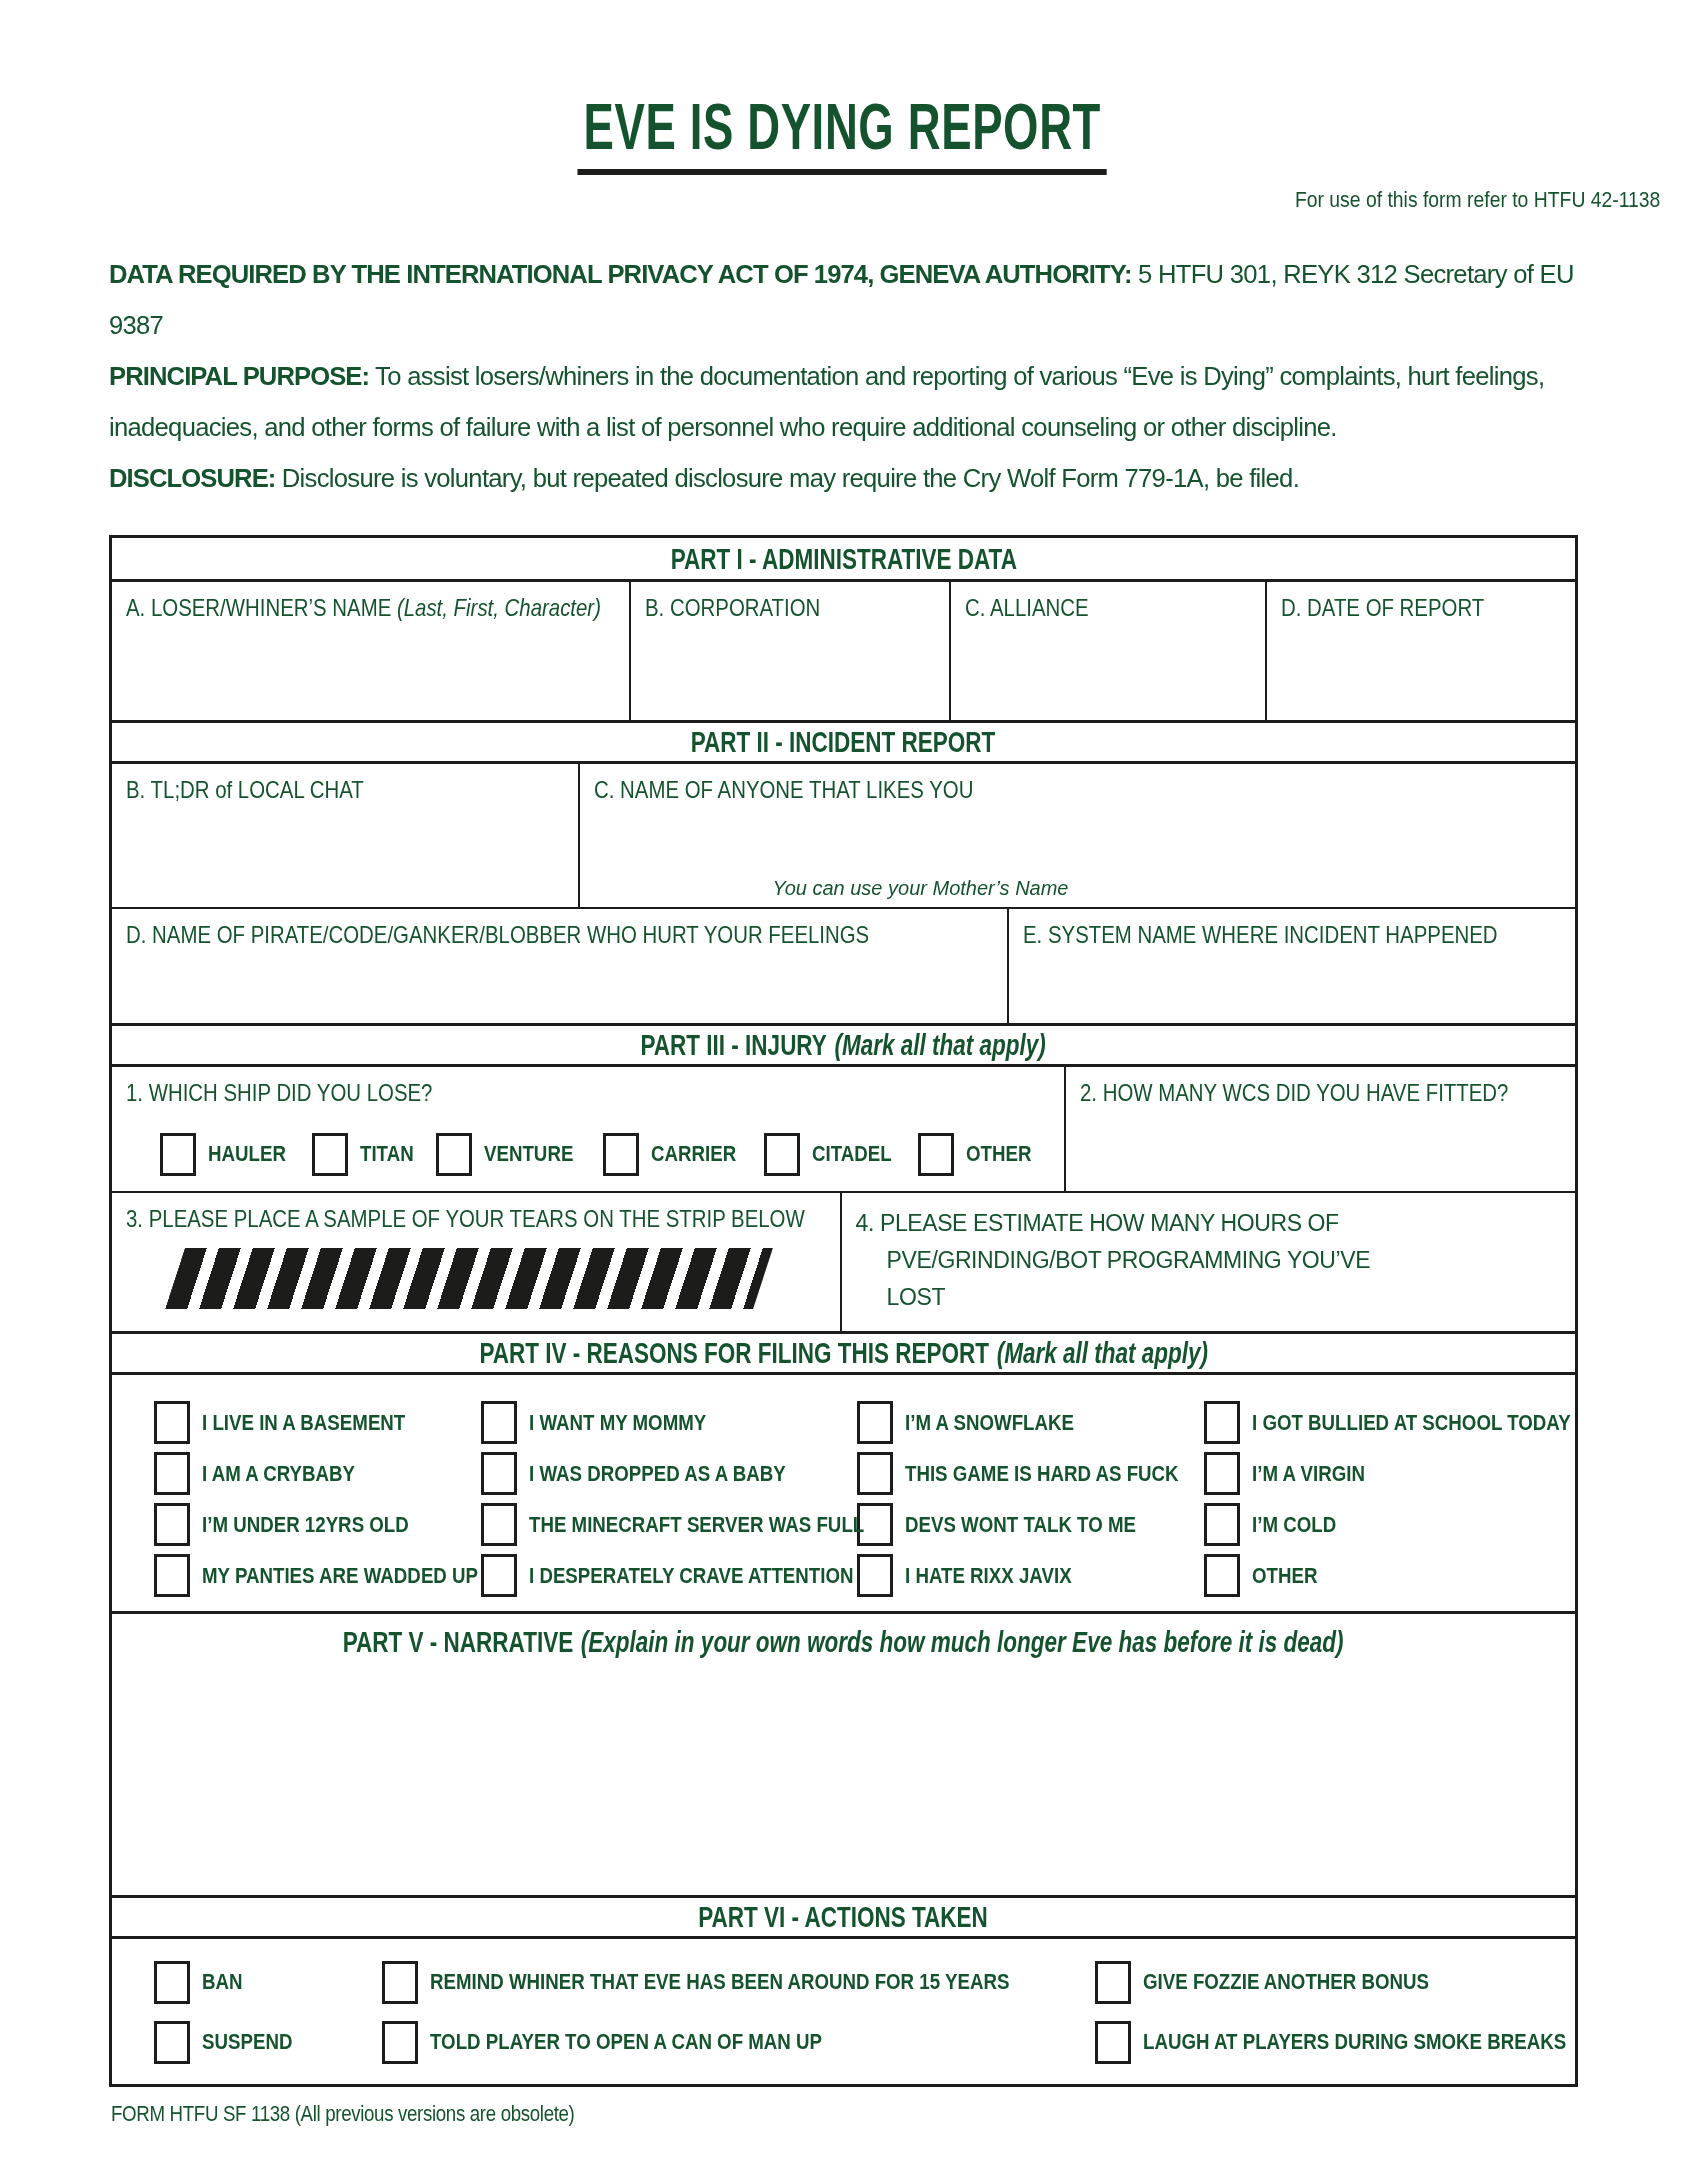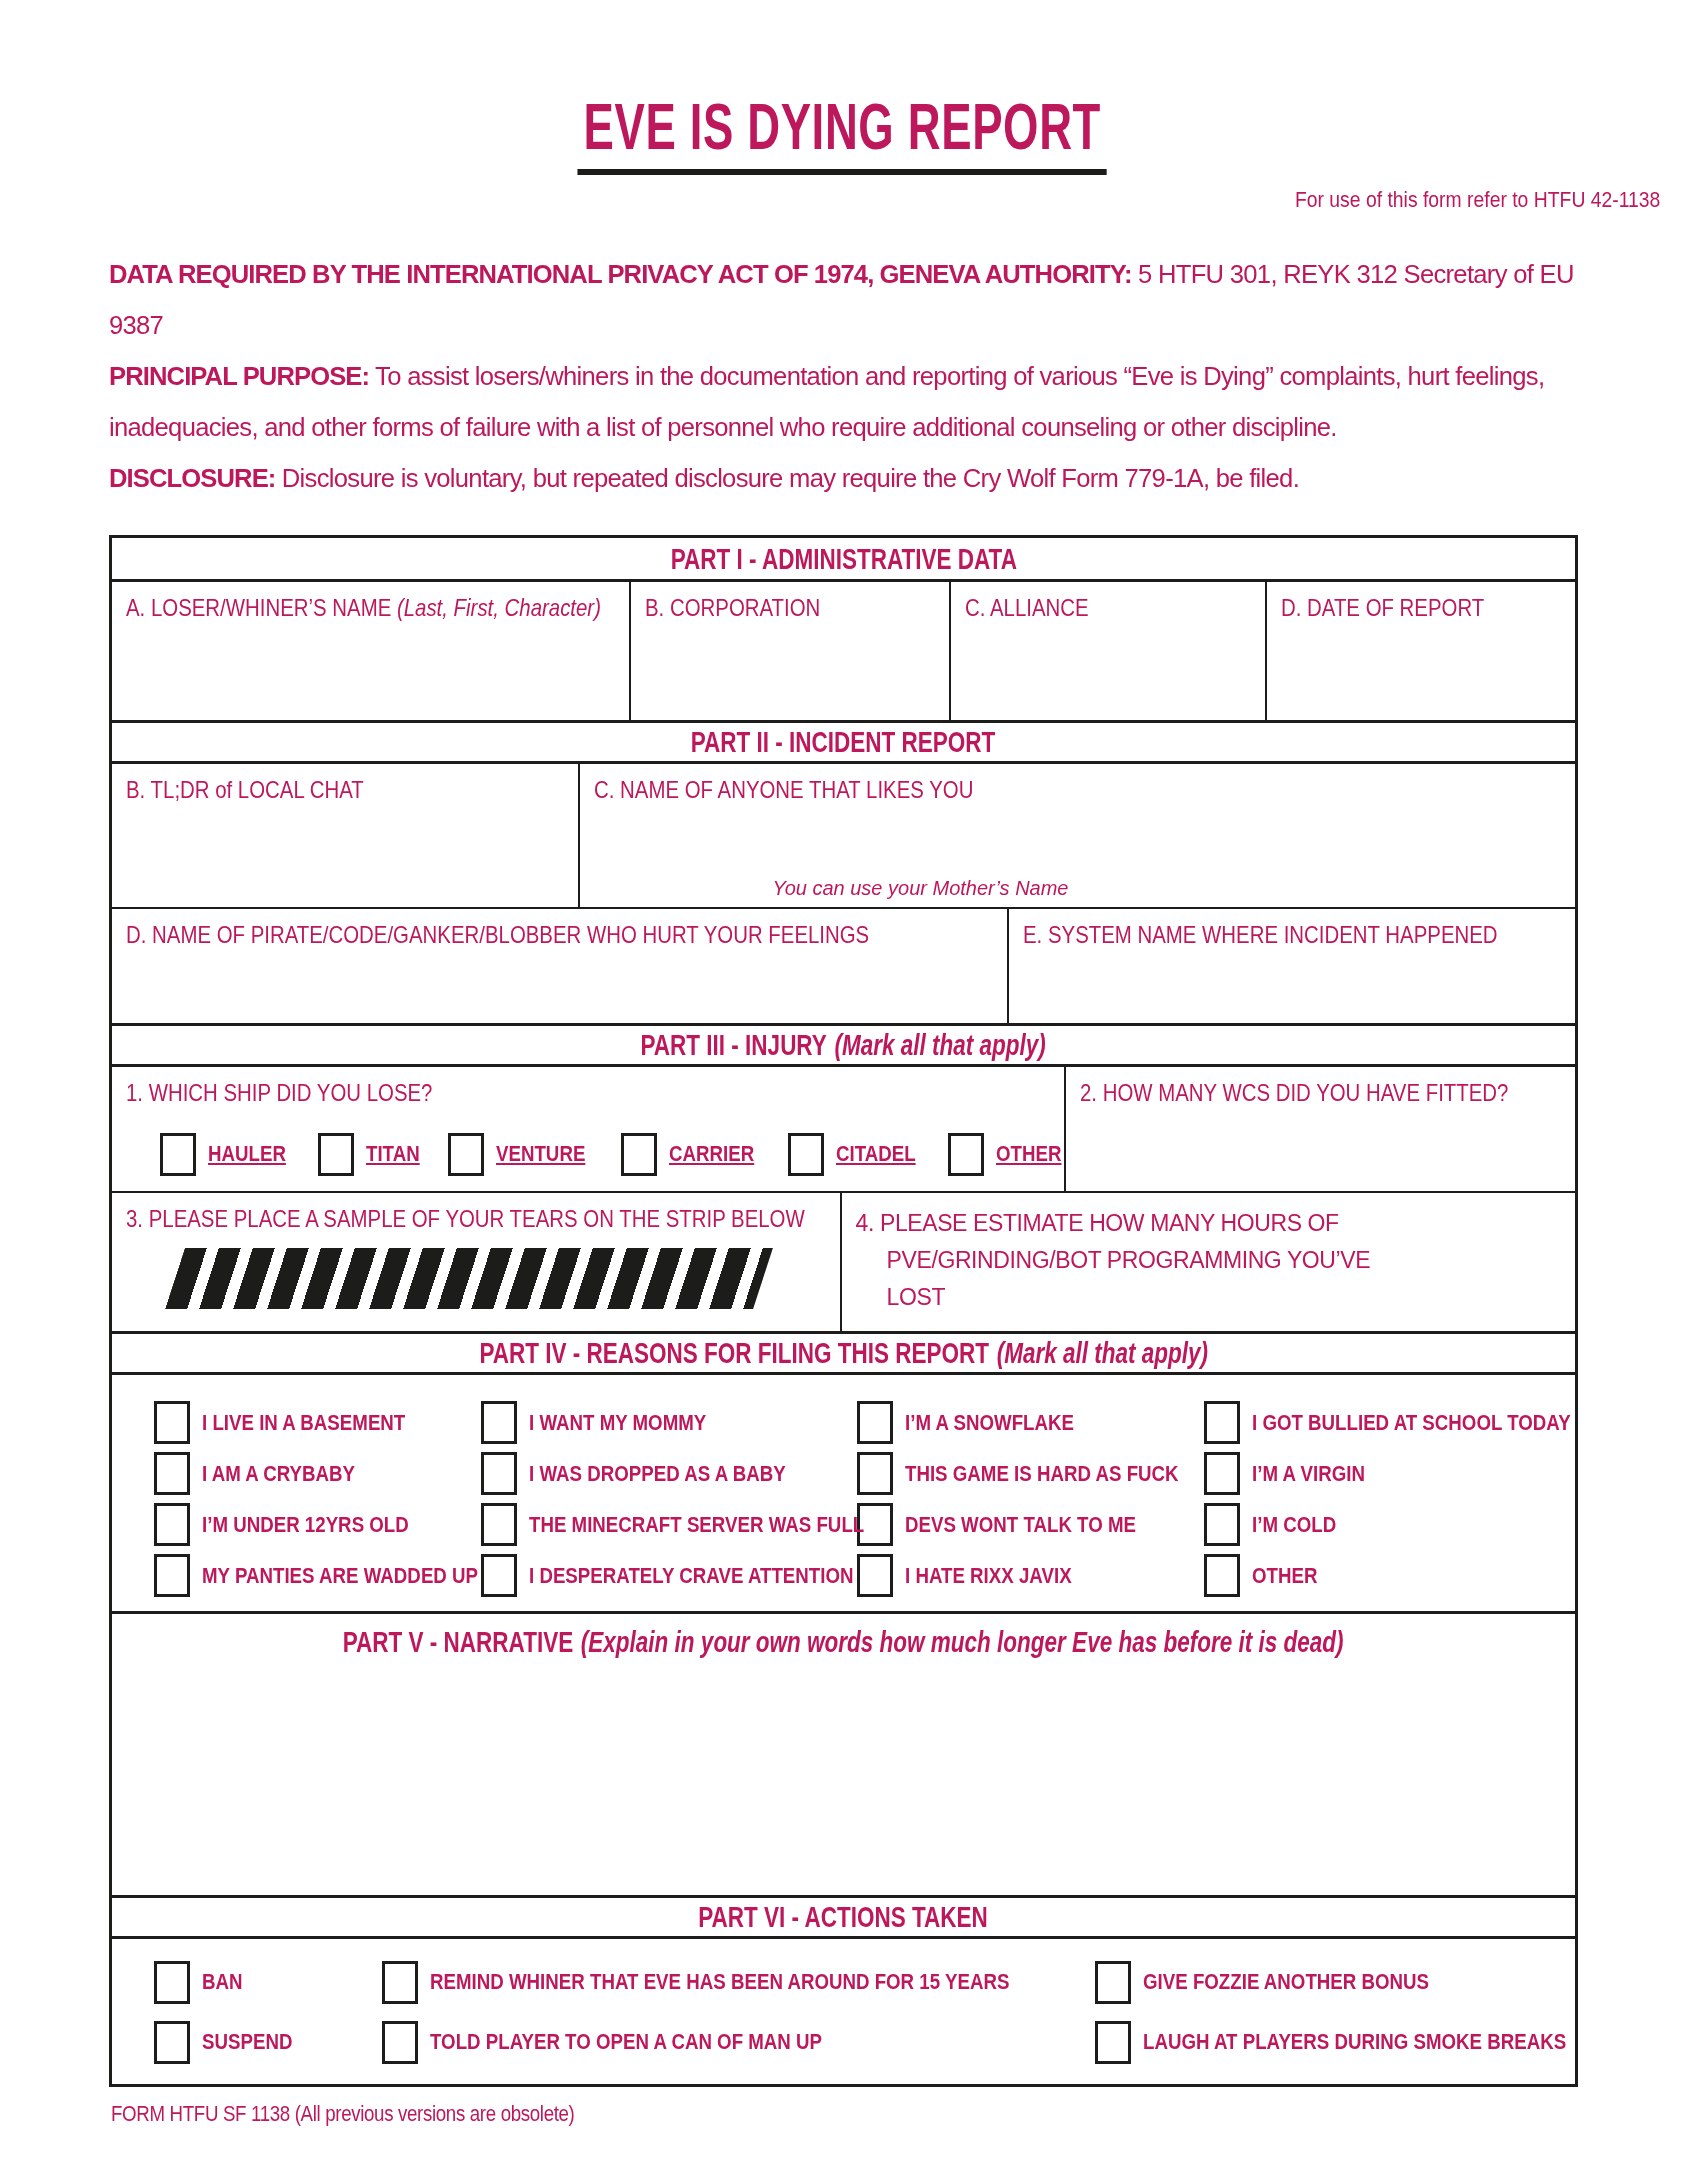--- a/index.html
+++ b/index.html
@@ -1,21 +1,21 @@
 <!DOCTYPE html>
 <html style="font-size:13.6px"><head>
 <meta charset="utf-8">
 <style>
   html,body{margin:0;padding:0;background:#ffffff;}
   .page{
     position:relative;
     width:1685px;
     height:2181px;
     background:#fff;
-    color:#be185d;
+    color:#14532d;
     font-family:"Liberation Sans", sans-serif;
     overflow:hidden;
   }
   
   .cx{display:inline-block;transform:scaleX(0.85);transform-origin:0 50%;white-space:nowrap;}
   .cxc{display:inline-block;transform:scaleX(0.75);transform-origin:50% 50%;white-space:nowrap;}
 
   .title-wrap{text-align:center;padding-top:94px;}
   .title{
     display:inline-block;
@@ -68,21 +68,21 @@
   }
   .cb{
     width:30px;height:37px;flex:none;
     border:3.4px solid #1c1c1a;
     background:#fff;
     margin-right:12px;
     box-sizing:content-box;
   }
   .cb-item{display:flex;align-items:center;}
   .cb-label{font-size:22px;font-weight:bold;}
-  .ships-row{display:flex;gap:19px;padding:25.6px 0 0 34px;text-decoration:underline;}
+  .ships-row{display:flex;gap:13px;padding:25.6px 0 0 34px;}
   .tear-strip{
     width:588px;height:61px;
     margin:15.3px 0 0 49px;
     transform:skewX(-18deg);
     background:repeating-linear-gradient(90deg,#1c1c1a 0px,#1c1c1a 22px,#ffffff 22px,#ffffff 34px);
   }
   .q4-label{
     display:block;width:545px;
     padding-left:31px;text-indent:-31px;
     font-size:23px;letter-spacing:-0.4px;line-height:37px;

